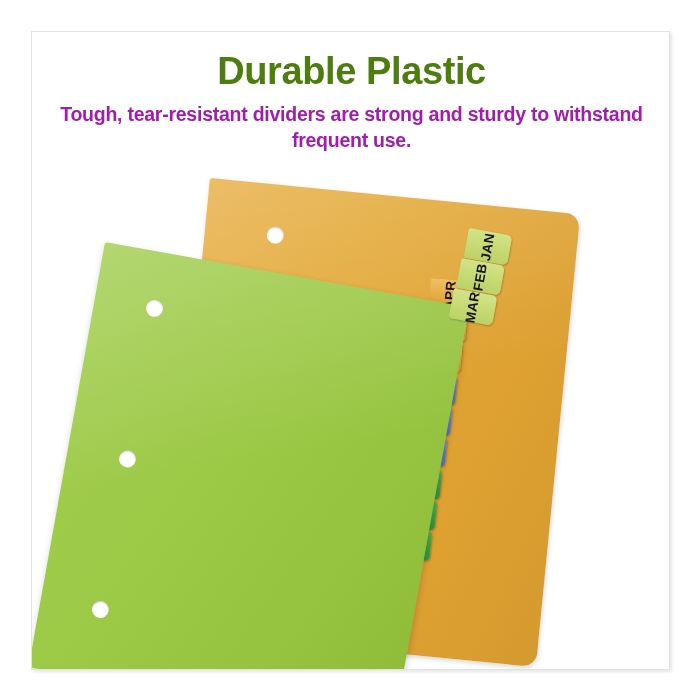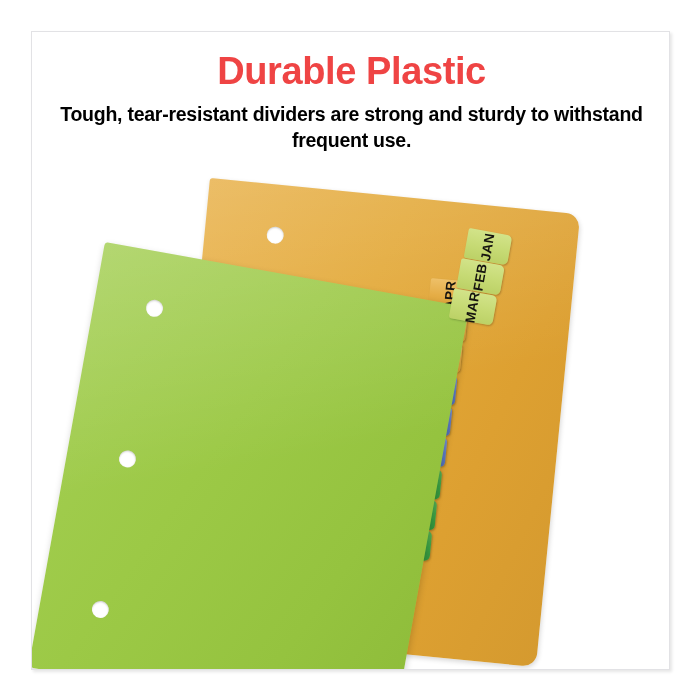--- a/index.html
+++ b/index.html
@@ -28,32 +28,32 @@
     box-shadow: 2px 2px 3px rgba(0,0,0,0.10);
     overflow: hidden;
   }
 
   
   #headline {
     position: absolute;
     left: 0; top: 20px;
     width: 639px;
     text-align: center;
-    color: #ef4444;
+    color: #4d7c0f;
     font-size: 38px;
     font-weight: bold;
     letter-spacing: -0.4px;
     line-height: 1.05;
   }
   #subhead {
     position: absolute;
     left: 0; top: 69px;
     width: 639px;
     text-align: center;
-    color: #000000;
+    color: #a21caf;
     font-size: 19.5px;
     font-weight: bold;
     line-height: 1.34;
     letter-spacing: -0.25px;
   }
 
   
   #stage {
     position: absolute;
     left: 0; top: 110px;

